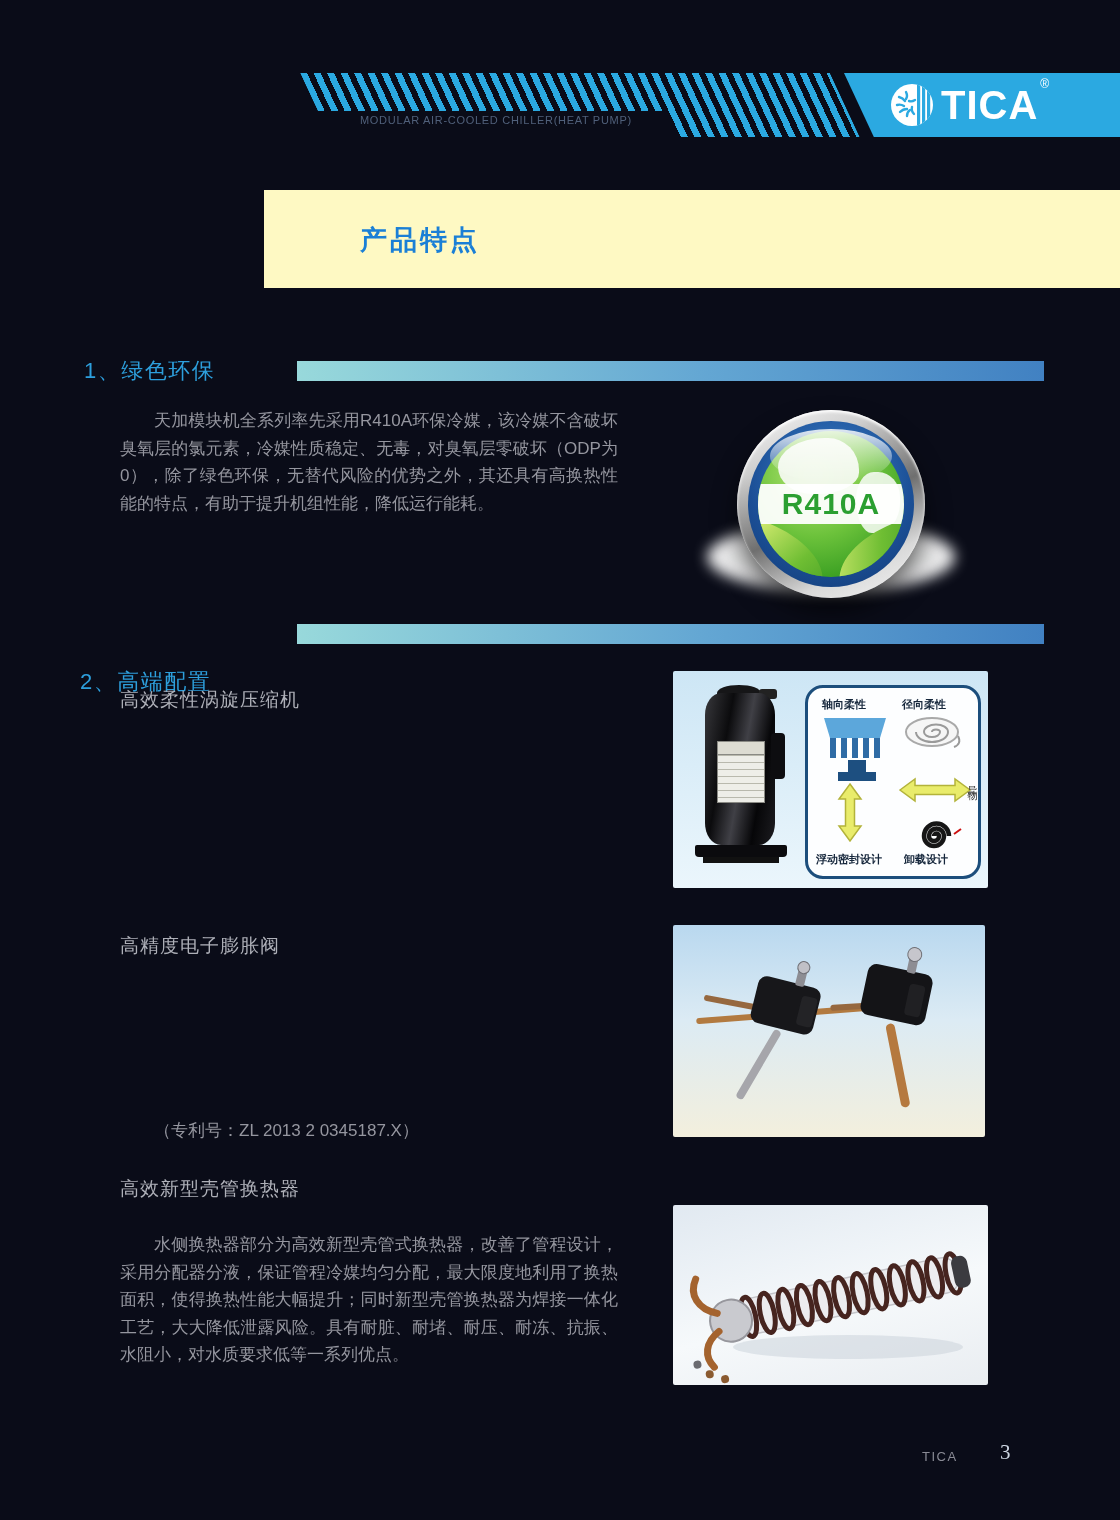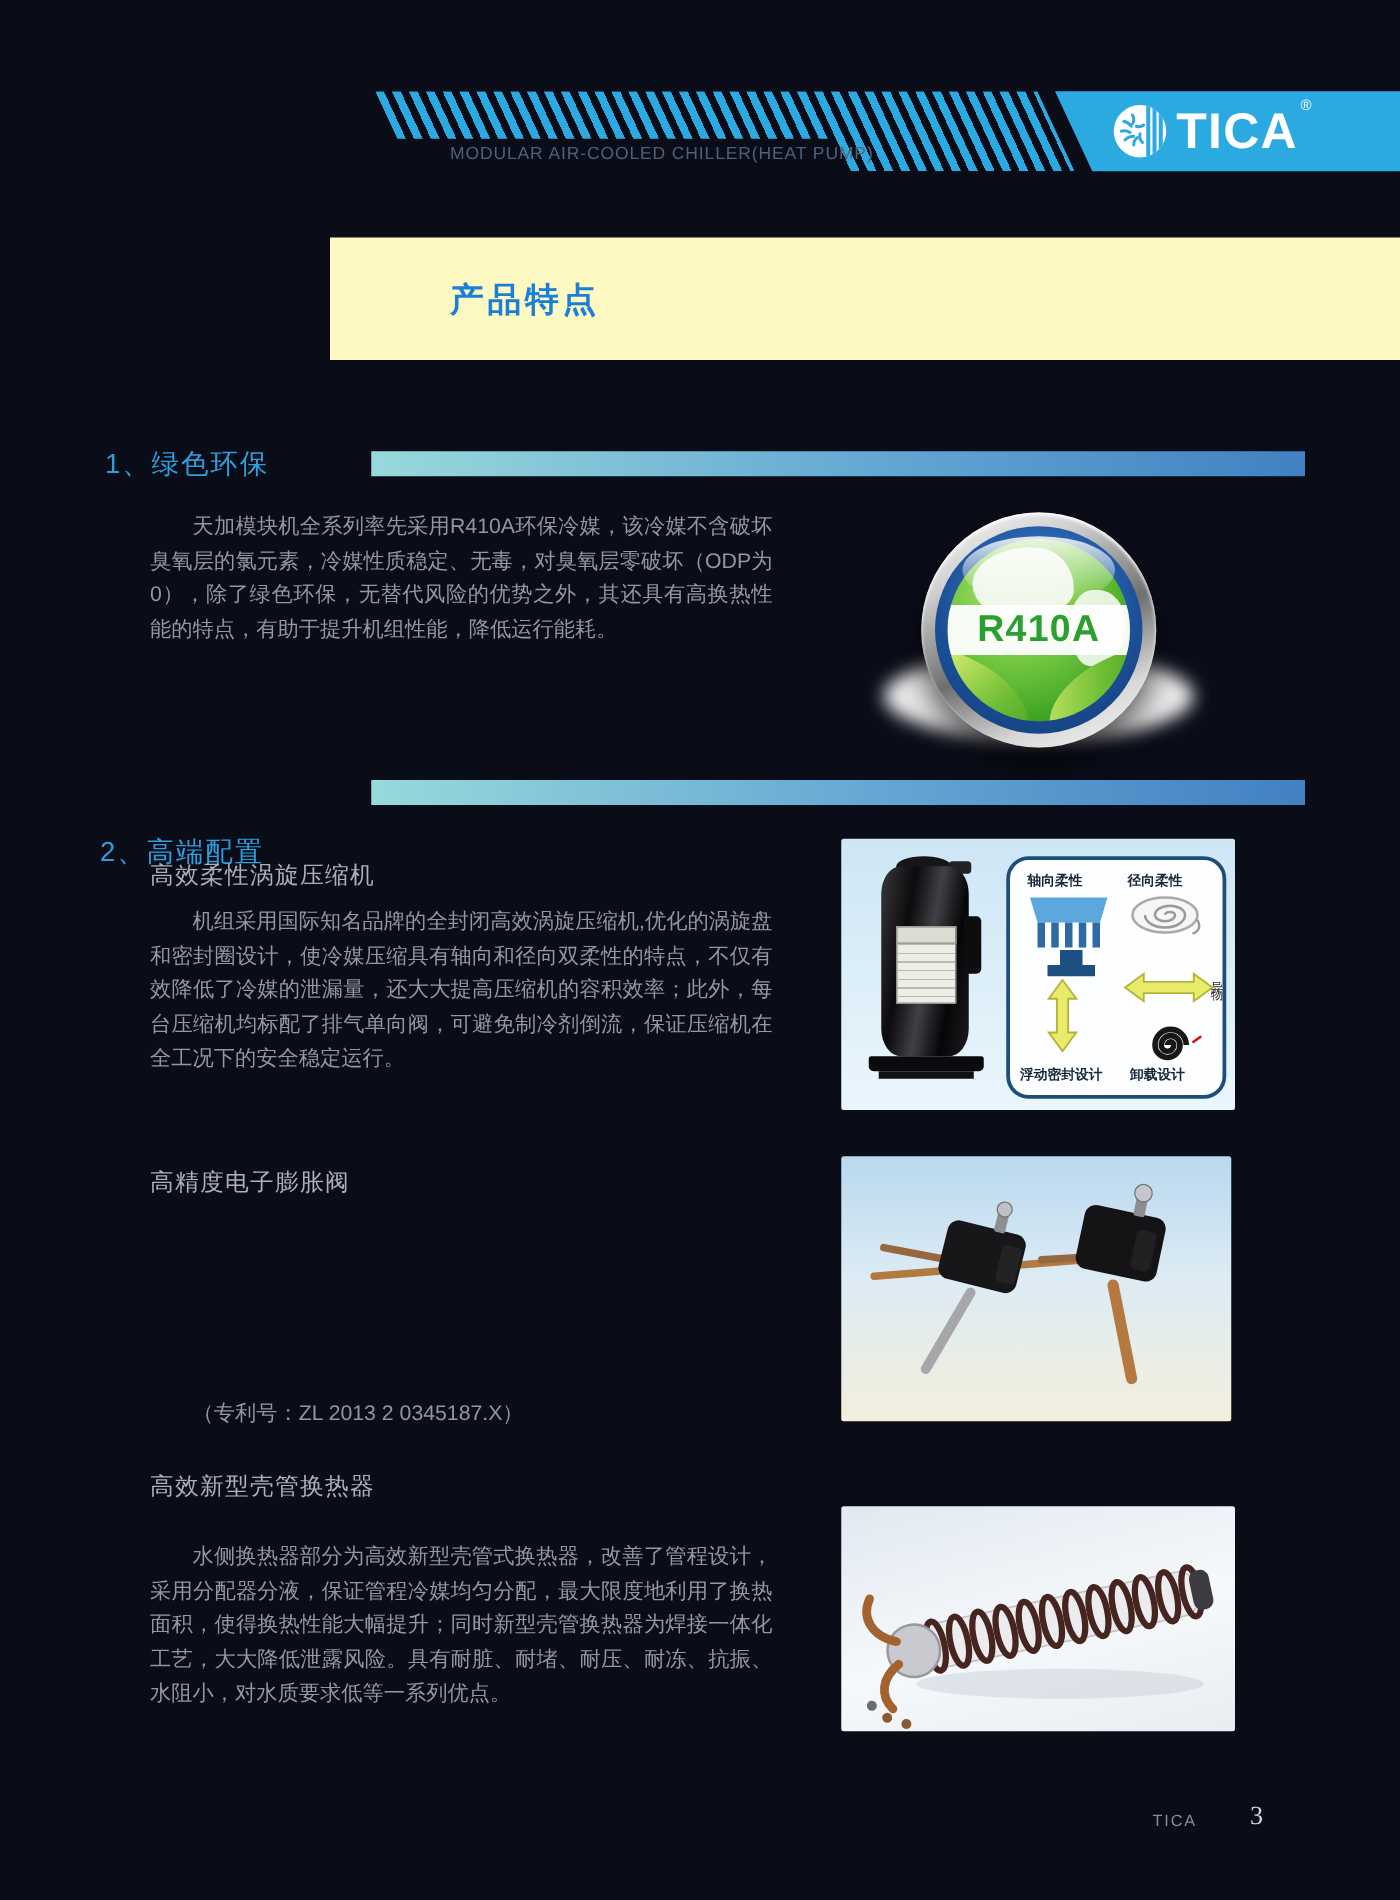--- a/index.html
+++ b/index.html
@@ -10,21 +10,21 @@
   .stripes{position:absolute;left:300px;top:73px;width:530px;height:64px;
     background:repeating-linear-gradient(90deg,#2BA9E1 0 7px,transparent 7px 13.5px);
     transform:skewX(25deg);transform-origin:0 0;
     clip-path:polygon(0 0,100% 0,100% 100%,348px 100%,348px 38px,0 38px);}
   .logo-panel{position:absolute;left:844px;top:73px;width:300px;height:64px;background:#2BA9E1;
     transform:skewX(25deg);transform-origin:0 0;}
   .logo{position:absolute;left:890px;top:79px;height:52px;display:flex;align-items:center;}
   .logo svg{display:block;}
   .logo-text{color:#fff;font-size:40px;font-weight:bold;letter-spacing:1px;margin-left:7px;line-height:1;}
   .logo-reg{color:#fff;font-size:12px;align-self:flex-start;margin-top:-2px;margin-left:2px;}
-  .product-line{position:absolute;left:360px;top:114px;font-size:14px;letter-spacing:.7px;color:#50607a;}
+  .product-line{position:absolute;left:360px;top:114px;font-size:11px;letter-spacing:.7px;color:#50607a;}
 
   
   .title-band{position:absolute;left:264px;top:190px;width:856px;height:98px;background:#fef9c3;}
   .page-title{position:absolute;left:96px;top:32px;margin:0;font-size:27px;font-weight:bold;
     color:#1a7fd6;letter-spacing:3px;}
 
   
   .section-heading{position:absolute;font-size:22px;color:#2d9fdc;letter-spacing:1.5px;}
   #s1-heading{left:84px;top:356px;}
   #s2-heading{left:80px;top:619px;margin-top:48px;}
@@ -157,21 +157,20 @@
         </div>
       </div>
       <div class="badge-gloss"></div>
     </div>
   </div>
 
   <div class="section-heading" id="s2-heading">2、高端配置</div>
   <div class="accent-bar" id="bar2"></div>
 
   <div class="feature-heading" id="f1-heading">高效柔性涡旋压缩机</div>
-  <p class="body-text" id="f1-body">机组采用国际知名品牌的全封闭高效涡旋压缩机,优化的涡旋盘和密封圈设计，使冷媒压缩具有轴向和径向双柔性的特点，不仅有效降低了冷媒的泄漏量，还大大提高压缩机的容积效率；此外，每台压缩机均标配了排气单向阀，可避免制冷剂倒流，保证压缩机在全工况下的安全稳定运行。</p>
 
   <div class="feature-heading" id="f2-heading">高精度电子膨胀阀</div>
   <p class="patent">（专利号：ZL 2013 2 0345187.X）</p>
 
   <div class="feature-heading" id="f3-heading">高效新型壳管换热器</div>
   <p class="body-text" id="f3-body">水侧换热器部分为高效新型壳管式换热器，改善了管程设计，采用分配器分液，保证管程冷媒均匀分配，最大限度地利用了换热面积，使得换热性能大幅提升；同时新型壳管换热器为焊接一体化工艺，大大降低泄露风险。具有耐脏、耐堵、耐压、耐冻、抗振、水阻小，对水质要求低等一系列优点。</p>
 
   <div class="panel" id="panel-compressor">
     <div class="comp-wrap">
       <div class="comp-cap"></div>

